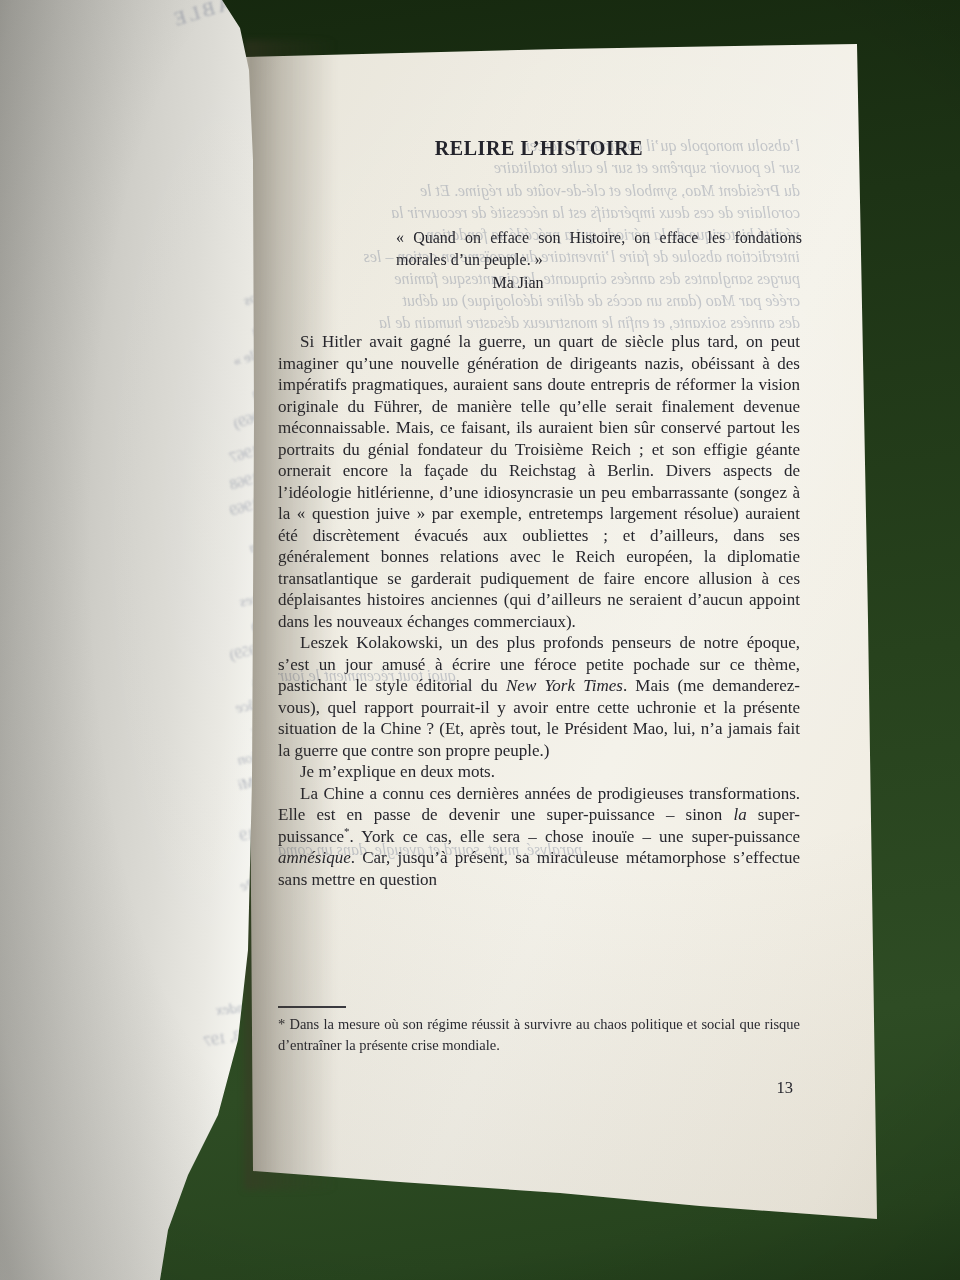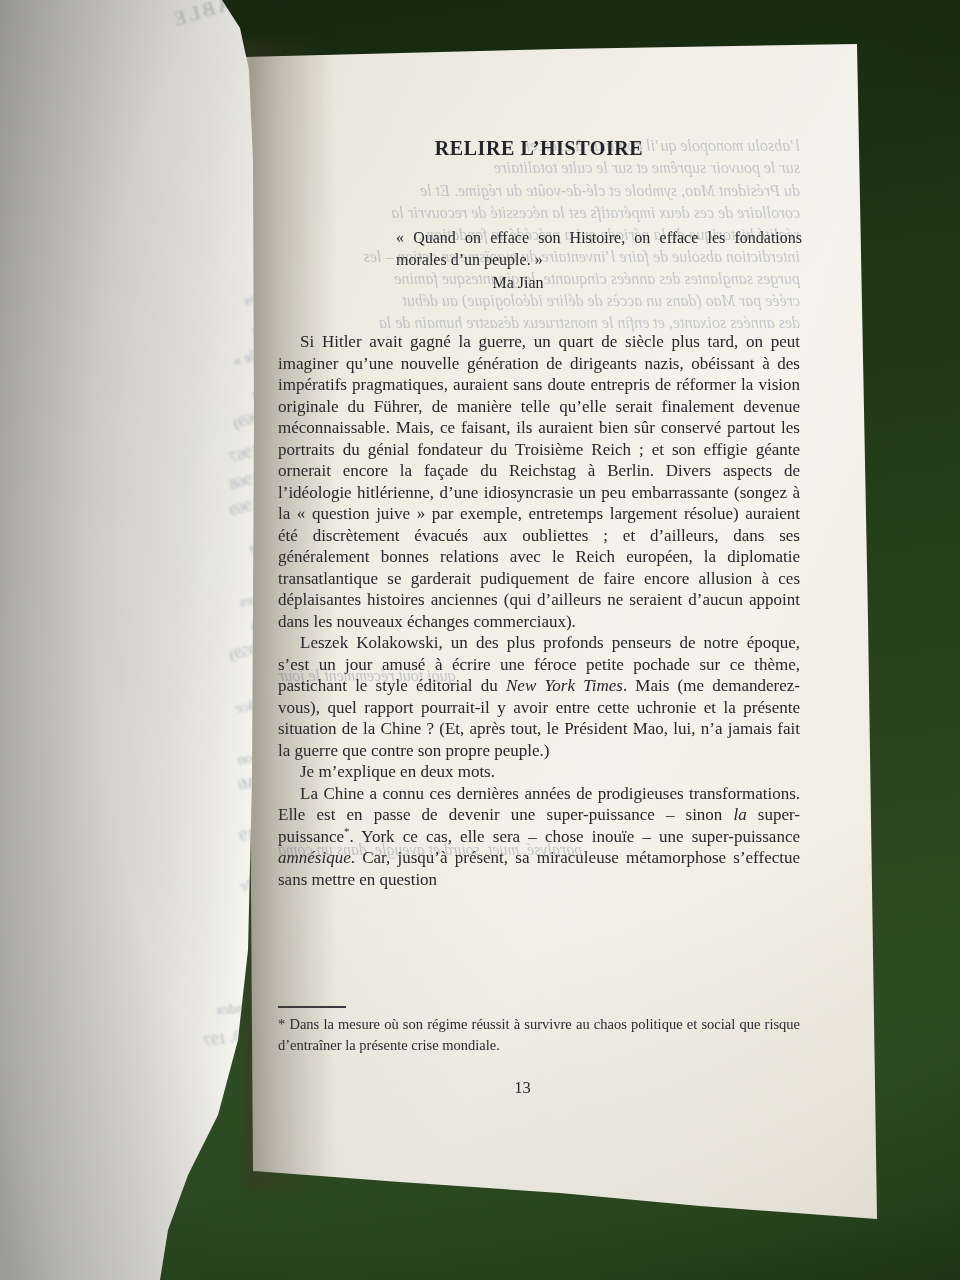--- a/index.html
+++ b/index.html
@@ -31,22 +31,22 @@
       text-align:center;font-size:16px;color:#26262d;}
   .body-text{position:absolute;left:278px;top:331px;width:522px;
       font-size:17px;line-height:21.5px;text-align:justify;color:#26262d;}
   .body-text p{margin:0;text-indent:22px;}
   .body-text i{font-style:italic;}
   .body-text sup{font-size:11px;line-height:0;}
   .footnote-rule{position:absolute;left:278px;top:1006px;width:68px;height:0;
       border-top:2px solid #3a3a40;}
   .footnote{position:absolute;left:278px;top:1014px;width:522px;
       font-size:14.5px;line-height:20.5px;text-align:justify;color:#2a2a31;}
-  .page-number{position:absolute;left:270px;top:1078px;width:505px;
-      text-align:center;font-size:16.5px;color:#26262d;}
+  .page-number{position:absolute;left:288px;top:1078px;width:505px;
+      text-align:right;font-size:16.5px;color:#26262d;}
 
   
   .gutter-shadow{position:absolute;left:244px;top:40px;width:92px;height:1150px;z-index:2;
       background:linear-gradient(90deg, rgba(62,54,38,.46) 0%, rgba(62,54,38,.24) 38%, rgba(62,54,38,0) 100%);
       filter:blur(3px);}
 
   
   .turning-page{position:absolute;left:0;top:0;width:260px;height:1280px;z-index:3;
       clip-path:polygon(0 0,222px 0,240px 28px,249px 70px,253px 160px,254px 420px,252px 780px,248px 950px,238px 1040px,218px 1115px,188px 1175px,168px 1230px,160px 1280px,0 1280px);
       background:linear-gradient(94deg,#aeada7 0%,#bfbeb8 18%,#cfcec8 40%,#dcdbd5 62%,#e9e8e2 78%,#f6f6f1 90%,#fdfdfa 96%,#efeee9 99%,#d8d7d1 100%);}

